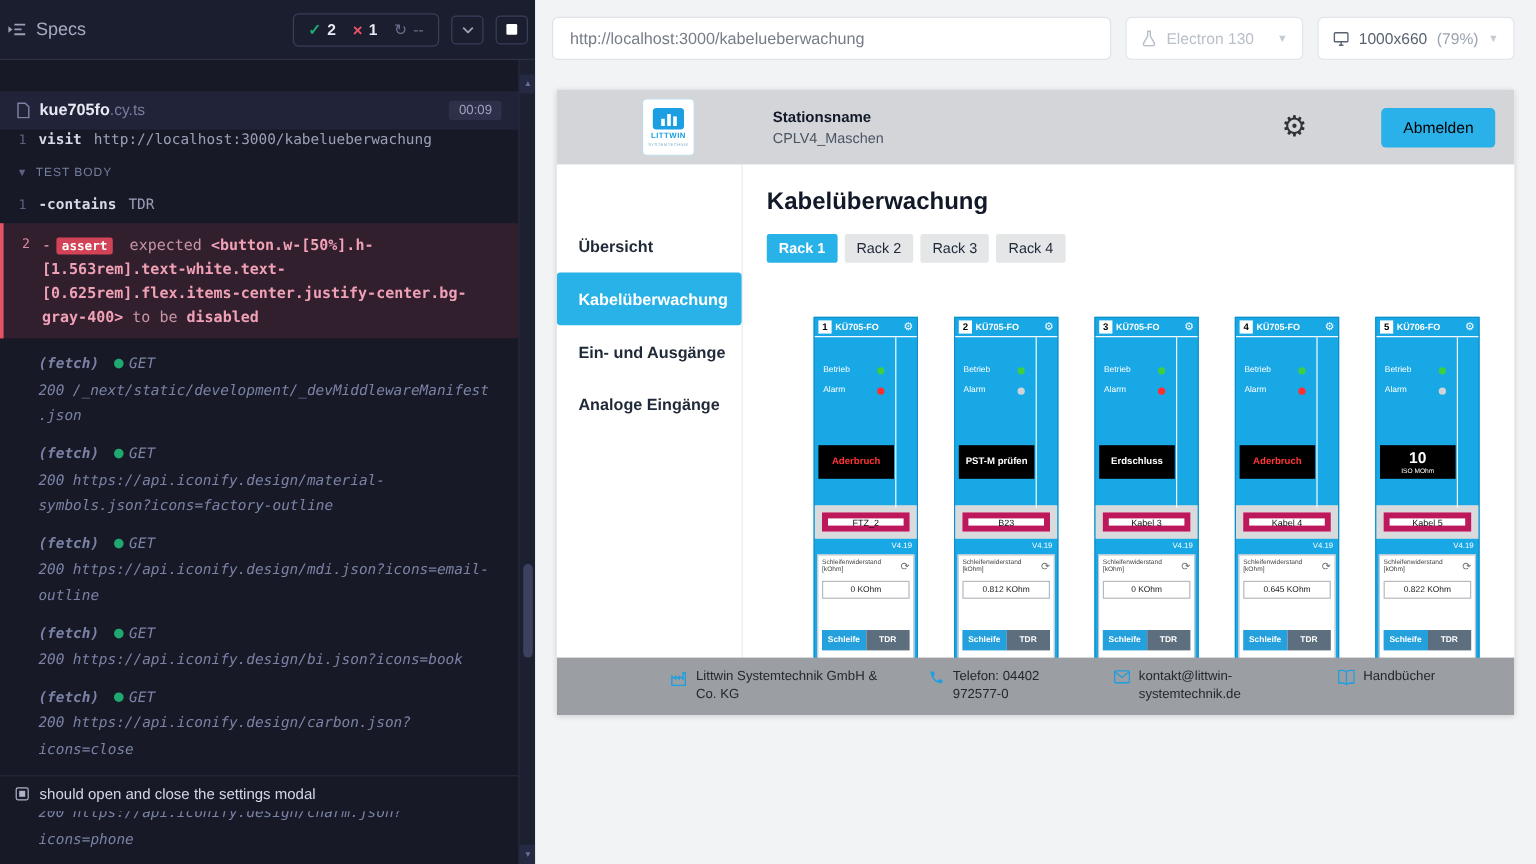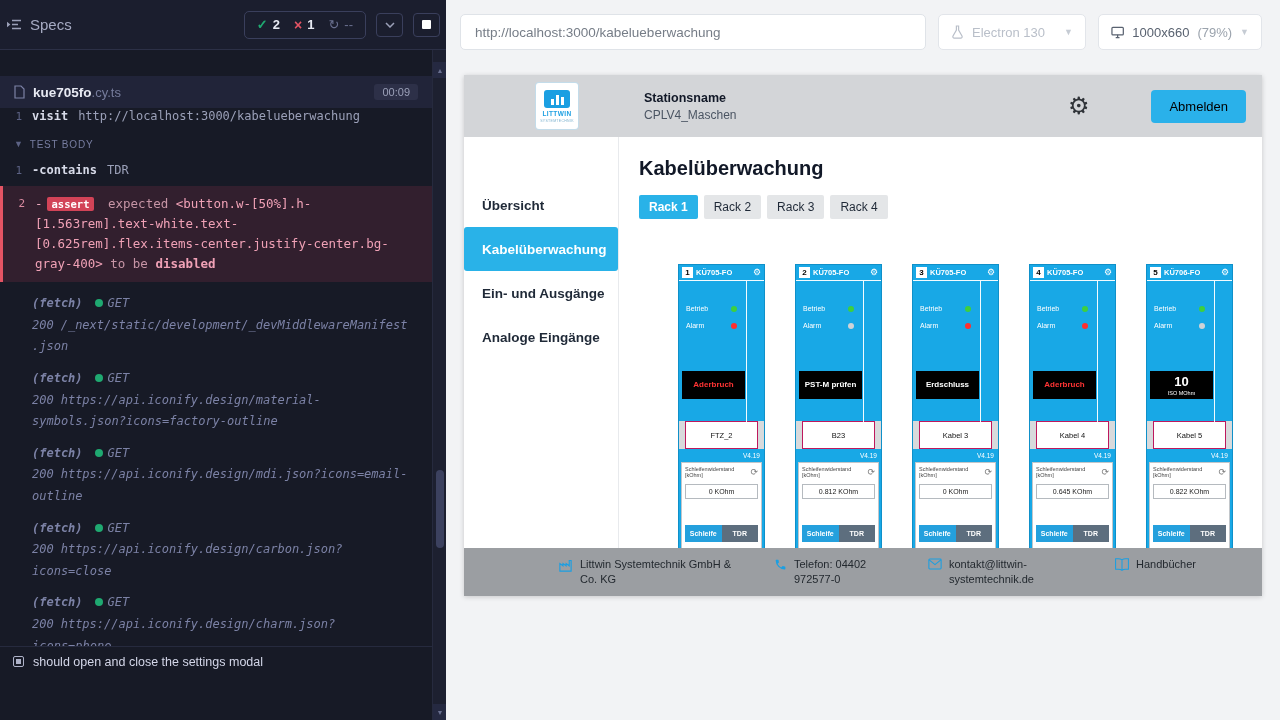--- a/index.html
+++ b/index.html
@@ -34,21 +34,21 @@
   .visit-row { margin-top:-7px; }
   .section { display:flex; align-items:center; gap:6px; color:#777da0; font-size:10px; letter-spacing:.8px; padding:9px 0 7px 14px; font-family:"Liberation Sans",sans-serif; }
   .section .chev { font-size:9px; color:#5c6284; }
 
   .assert-row { background:#321f2e; border-left:3px solid #e45464; padding:8px 10px 8px 0; margin:3px 0 6px 0; }
   .assert-row .num { color:#d98aa0; }
   .assert-msg { width:360px; line-height:1.6; font-size:12.5px; color:#eba9bd; word-break:normal; overflow-wrap:break-word; }
   .assert-msg .dash { color:#eba9bd; margin-right:4px; }
   .badge { background:#d24357; color:#fff; font-size:10.5px; font-weight:bold; padding:1px 5px; border-radius:2px; margin-right:6px; }
   .amut { color:#c795a6; }
-  .asubj { font-weight:normal; color:#f0a1b6; }
+  .asubj { font-weight:bold; color:#f0a1b6; }
   .aval { font-weight:bold; color:#f0a1b6; }
 
   .frow { display:flex; padding:5px 10px 5px 0; font-style:italic; color:#7c82a6; font-size:12px; line-height:1.8; }
   .fbody { width:380px; word-break:normal; overflow-wrap:break-word; }
   .flabel { font-weight:bold; margin-right:12px; }
   .dotok { display:inline-block; width:8px; height:8px; background:#1fa971; border-radius:50%; margin-right:5px; }
   .fmeth { margin-right:7px; }
   .furl { }
 
   .next-test { position:absolute; left:0; right:14px; bottom:44px; height:30px; background:#171a26; border-top:1px solid #262a3e; display:flex; align-items:center; gap:9px; padding:0 13px; font-size:12.5px; color:#d3d6e8; }
@@ -103,21 +103,21 @@
   .cgear { font-size:9px; color:#fff; cursor:pointer; line-height:1; }
   .vline { position:absolute; right:17px; top:16px; width:1px; height:142px; background:rgba(255,255,255,.95); }
   .lights { margin-top:22px; padding-left:7px; width:58px; }
   .light { display:flex; align-items:center; justify-content:space-between; font-size:7px; margin-bottom:6px; height:11px; }
   .dot { width:6px; height:6px; border-radius:50%; flex:none; }
   .dot.green { background:#3ecf3e; } .dot.red { background:#ff2f2f; } .dot.off { background:#ced3d7; }
   .status { margin:34px 0 0 3px; width:63px; min-height:28px; background:#000; display:flex; flex-direction:column; align-items:center; justify-content:center; text-align:center; font-size:8px; font-weight:bold; padding:2px; line-height:1.2; flex:none; }
   .status.red { color:#ff3434; } .status.white { color:#fff; }
   .status .big { font-size:13px; } .status .ssub { font-size:5.5px; font-weight:normal; color:#fff; }
   .cable-strip { margin-top:22px; height:28px; background:#d8dadc; display:flex; align-items:center; justify-content:center; flex:none; }
-  .cable-box { width:73px; height:28px; background:#fff; border:1px solid #be185d; color:#111; font-size:7.5px; display:flex; align-items:center; justify-content:center; }
+  .cable-box { width:73px; height:16px; background:#fff; border:5px solid #be185d; color:#111; font-size:7.5px; display:flex; align-items:center; justify-content:center; }
   .ver { height:13px; display:flex; align-items:center; justify-content:flex-end; padding-right:4px; font-size:6.5px; color:#fff; flex:none; }
   .loop { margin:0 2px; background:#fff; border:1px solid #c2c6ca; color:#333; padding:3px 3px 0; flex:1; }
   .loop-head { display:flex; justify-content:space-between; align-items:center; }
   .loop-lab { font-size:5.5px; color:#444; }
   .refresh { font-size:9px; color:#777; line-height:1; cursor:pointer; }
   .loop-box { margin-top:6px; height:15px; border:1px solid #b5babf; background:#fff; display:flex; align-items:center; justify-content:center; font-size:7px; color:#222; }
   .btns { display:flex; margin-top:26px; }
   .btns button { flex:1; height:17px; border:none; color:#fff; font-size:7px; font-weight:bold; cursor:pointer; font-family:inherit; }
   .btn-schleife { background:#24a0dd; } .btn-tdr { background:#5d6e7e; }
 
@@ -204,20 +204,24 @@
             <span class="num"></span>
             <span class="fbody"><span class="flabel">(fetch)</span><span class="dotok"></span><span class="fmeth">GET 200</span><span class="furl">/_next/static/development/_devMiddlewareManifest.json</span></span>
           </div>
           <div class="frow">
             <span class="num"></span>
             <span class="fbody"><span class="flabel">(fetch)</span><span class="dotok"></span><span class="fmeth">GET 200</span><span class="furl">https://api.iconify.design/material-symbols.json?icons=factory-outline</span></span>
           </div>
           <div class="frow">
             <span class="num"></span>
             <span class="fbody"><span class="flabel">(fetch)</span><span class="dotok"></span><span class="fmeth">GET 200</span><span class="furl">https://api.iconify.design/mdi.json?icons=email-outline</span></span>
+          </div>
+          <div class="frow">
+            <span class="num"></span>
+            <span class="fbody"><span class="flabel">(fetch)</span><span class="dotok"></span><span class="fmeth">GET 200</span><span class="furl">https://api.iconify.design/bi.json?icons=book</span></span>
           </div>
           <div class="frow">
             <span class="num"></span>
             <span class="fbody"><span class="flabel">(fetch)</span><span class="dotok"></span><span class="fmeth">GET 200</span><span class="furl">https://api.iconify.design/carbon.json?icons=close</span></span>
           </div>
           <div class="frow">
             <span class="num"></span>
             <span class="fbody"><span class="flabel">(fetch)</span><span class="dotok"></span><span class="fmeth">GET 200</span><span class="furl">https://api.iconify.design/charm.json?icons=phone</span></span>
           </div>
         </div>

